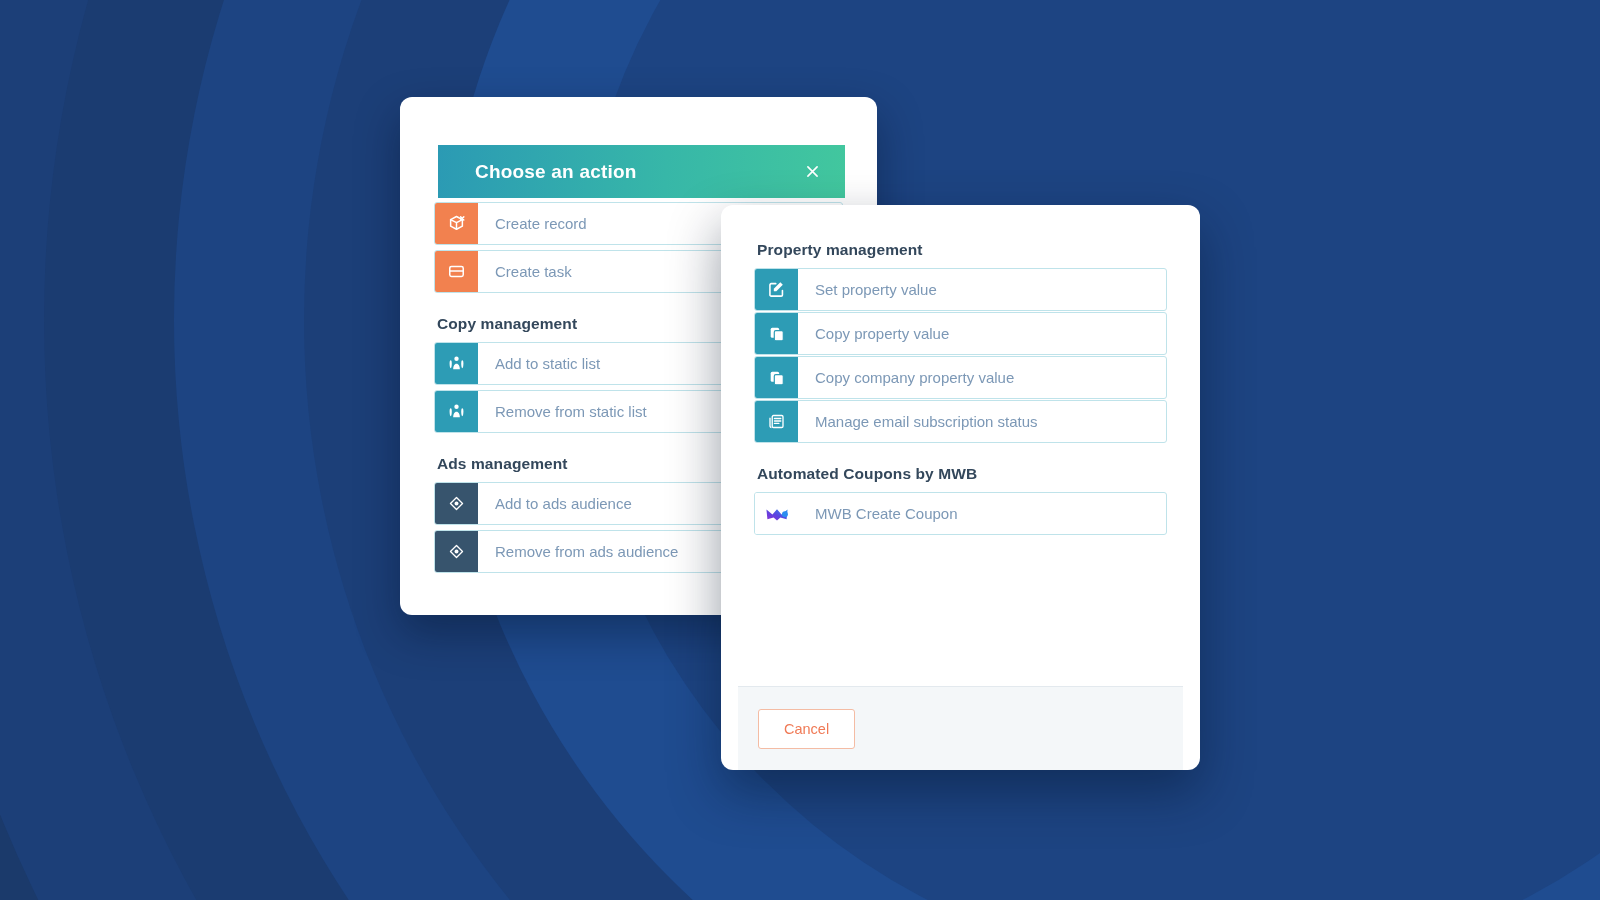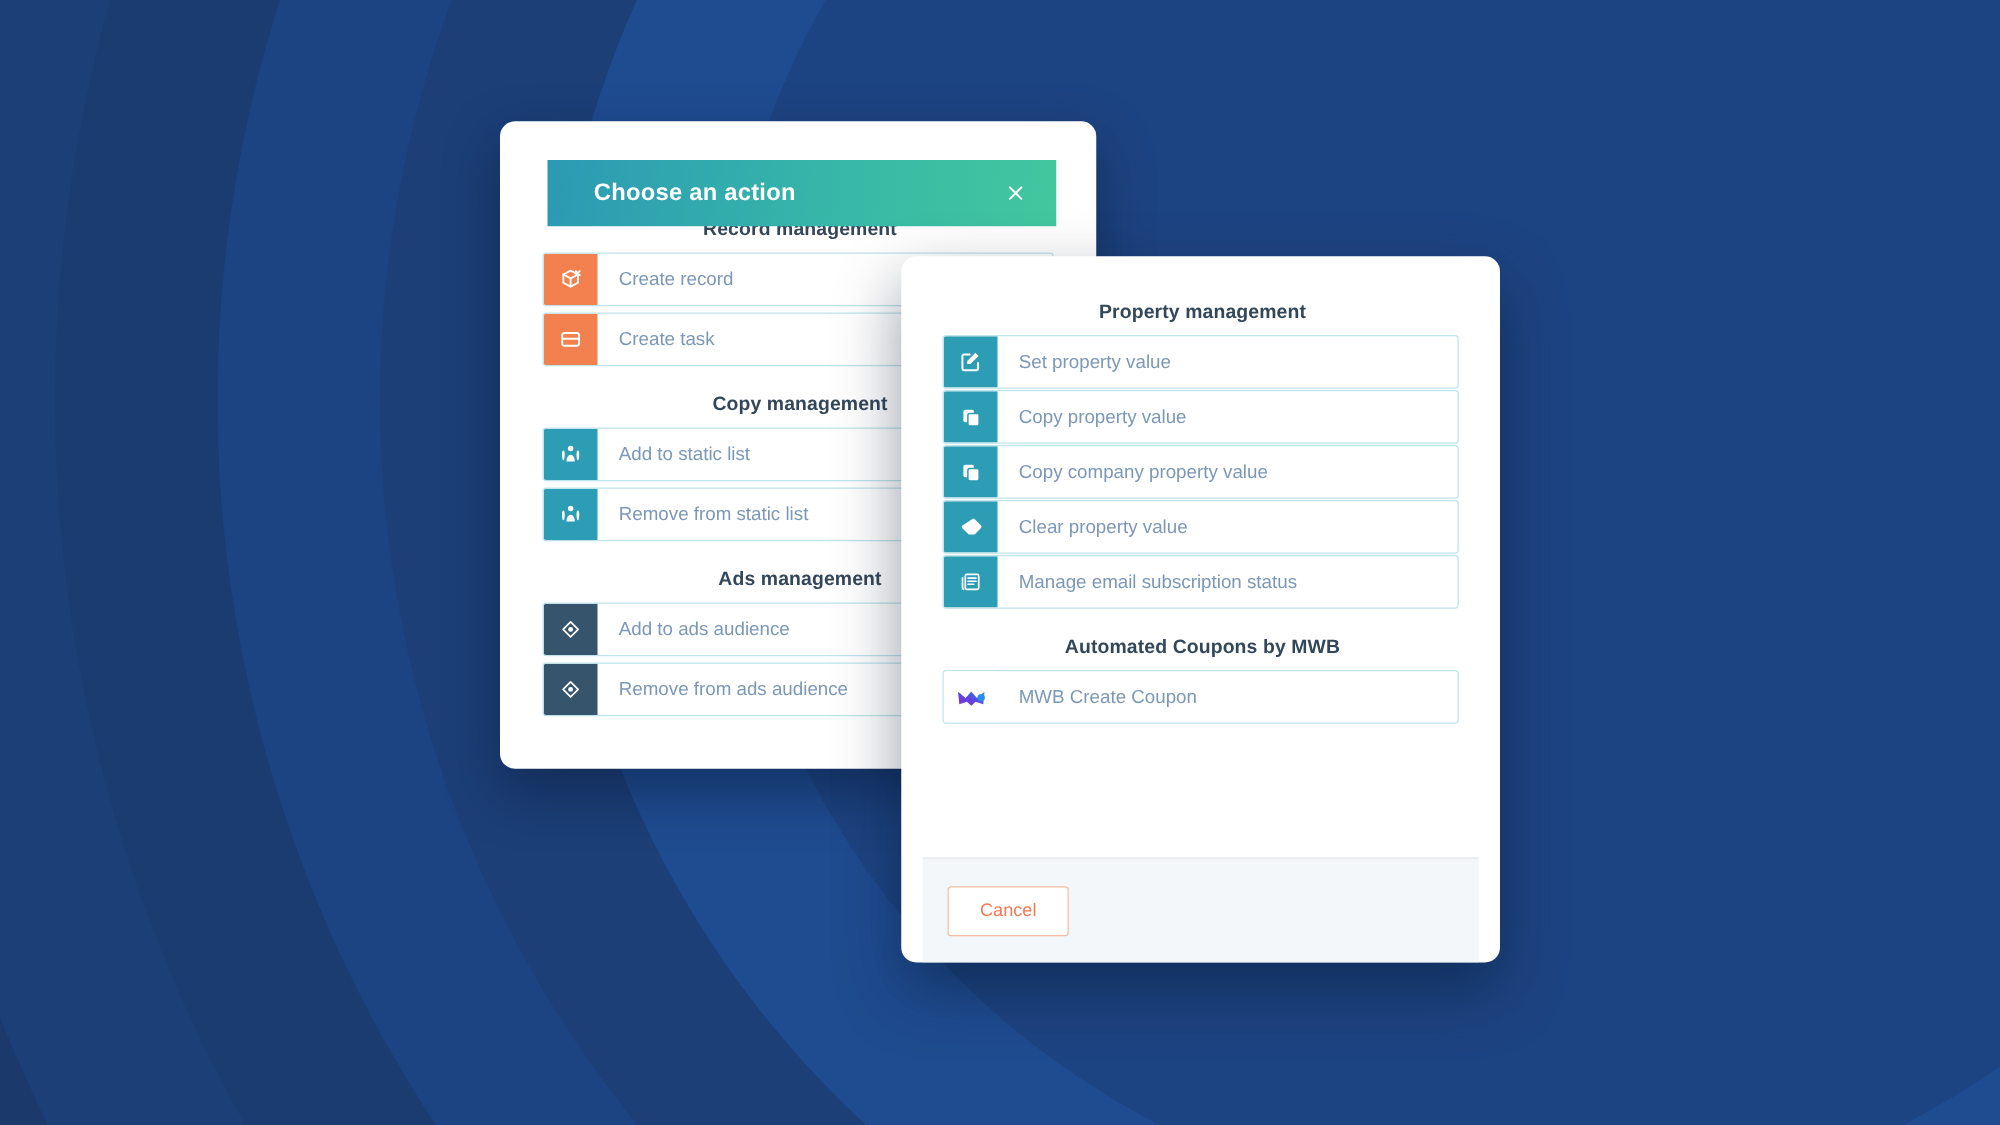--- a/index.html
+++ b/index.html
@@ -51,21 +51,20 @@
     width: 477px;
     padding: 78px 34px 26px 34px;
   }
 
   .group-title {
     font-size: 15.5px;
     font-weight: bold;
     color: #33475b;
     letter-spacing: .1px;
     margin: 0 0 9px 3px;
-    text-align: center;
   }
   .group-title.sub { margin-top: 22px; }
 
   .action-row {
     display: flex;
     align-items: stretch;
     height: 43px;
     border: 1px solid #bfe3ea;
     border-radius: 3px;
     background: #ffffff;
@@ -92,21 +91,21 @@
   .ic-navy   { background: #37546d; }
   .ic-blue   { background: #2d9cb5; }
   .ic-white  { background: #ffffff; }
 
   .action-icon svg { display: block; }
 
   
   #choose-header {
     position: absolute;
     left: 438px;
-    top: 128px;
+    top: 145px;
     width: 407px;
     height: 53px;
     background: linear-gradient(95deg, #2b9ab4 0%, #37b7a8 56%, #42c79e 100%);
     display: flex;
     align-items: center;
     justify-content: space-between;
     padding: 0 20px 0 37px;
     z-index: 6;
   }
   #choose-header-title {
@@ -291,28 +290,20 @@
       <div class="action-row">
         <span class="action-icon ic-blue">
           <svg width="18" height="18" viewBox="0 0 24 24" fill="#ffffff">
             <rect x="3.6" y="3.6" width="11.2" height="13.4" rx="2"></rect>
             <rect x="8.4" y="7.6" width="12" height="13.4" rx="2" stroke="#2d9cb5" stroke-width="1.6"></rect>
           </svg>
         </span>
         <span class="action-label">Copy company property value</span>
       </div>
 
-      <div class="action-row">
-        <span class="action-icon ic-blue">
-          <svg width="20" height="20" viewBox="0 0 24 24" fill="#ffffff">
-            <path d="M15.4 4.1 21.4 10a1.8 1.8 0 0 1 0 2.5l-6.2 6.2H9.6L3.4 12.6a1.8 1.8 0 0 1 0-2.6l9.4-5.9a1.8 1.8 0 0 1 2.6 0z"></path>
-          </svg>
-        </span>
-        <span class="action-label">Clear property value</span>
-      </div>
 
 
       <div class="action-row">
         <span class="action-icon ic-blue">
           <svg width="19" height="19" viewBox="0 0 24 24" fill="none" stroke="#ffffff" stroke-width="1.7" stroke-linejoin="round">
             <rect x="6.6" y="4.4" width="13.6" height="15.2" rx="1.6"></rect>
             <path d="M3.8 7.2v10.6a1.8 1.8 0 0 0 1.8 1.8"></path>
             <path d="M9.4 8.2h8M9.4 11.4h8M9.4 14.4h5.6" stroke-linecap="round"></path>
           </svg>
         </span>

